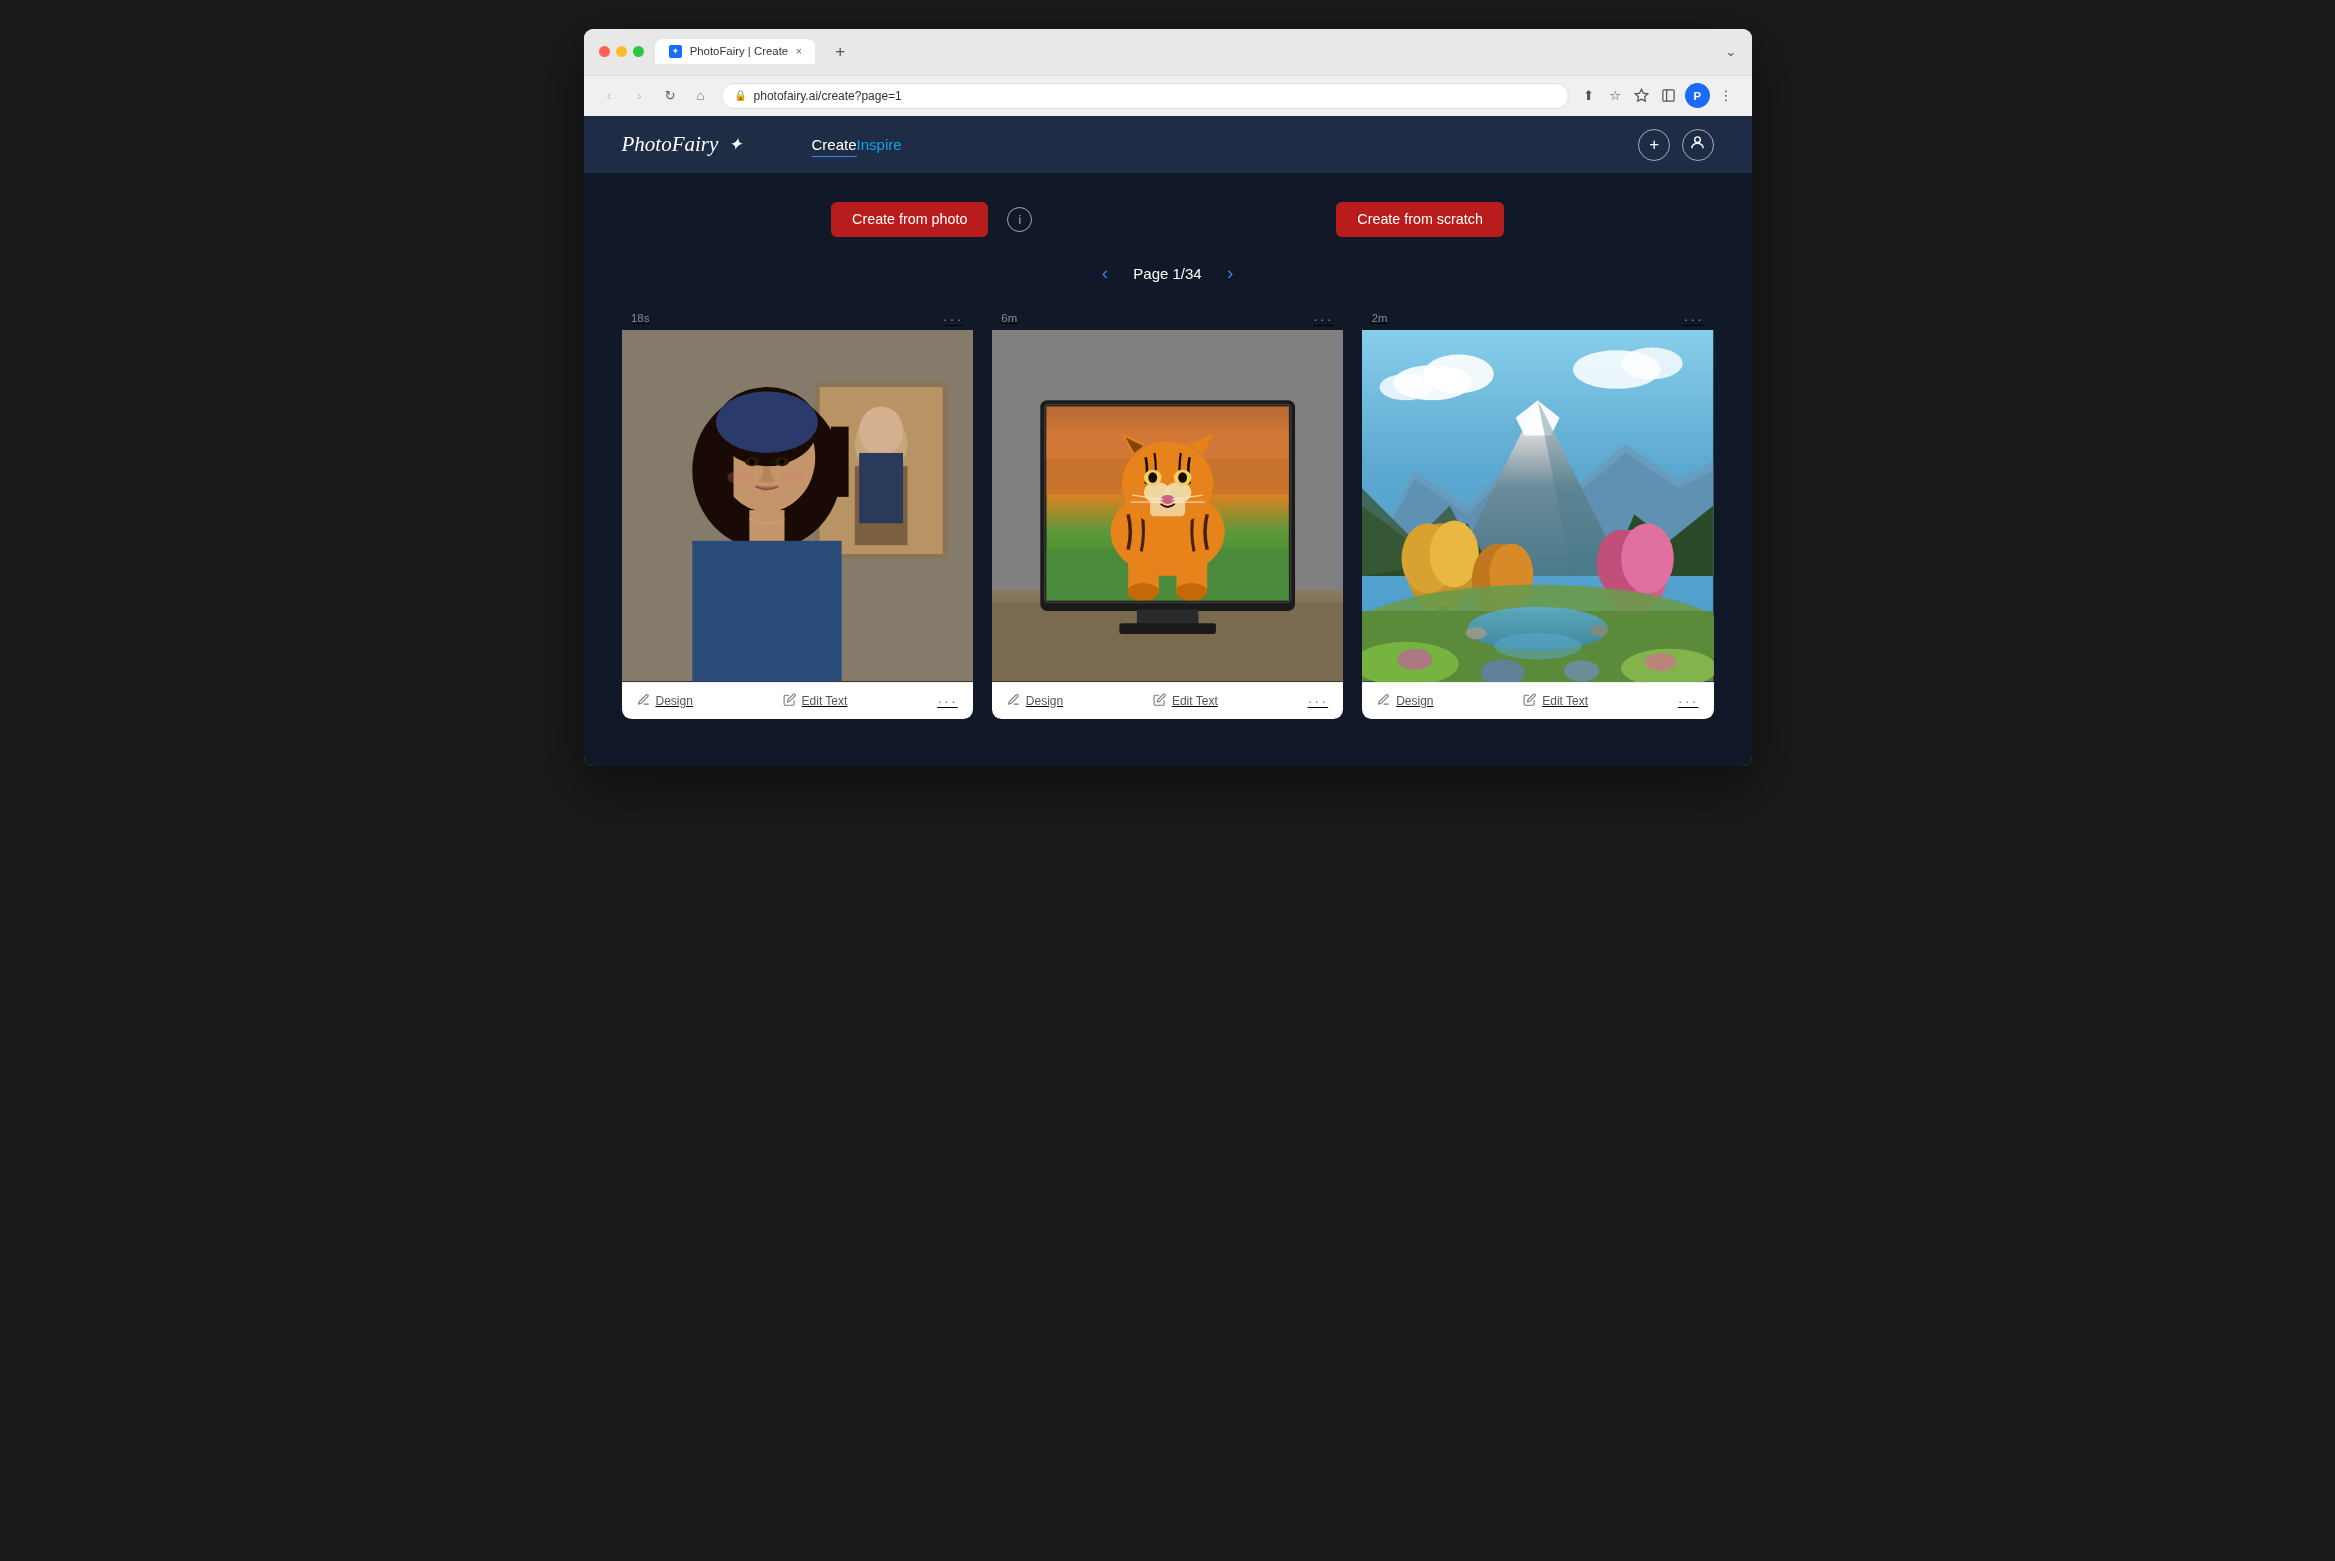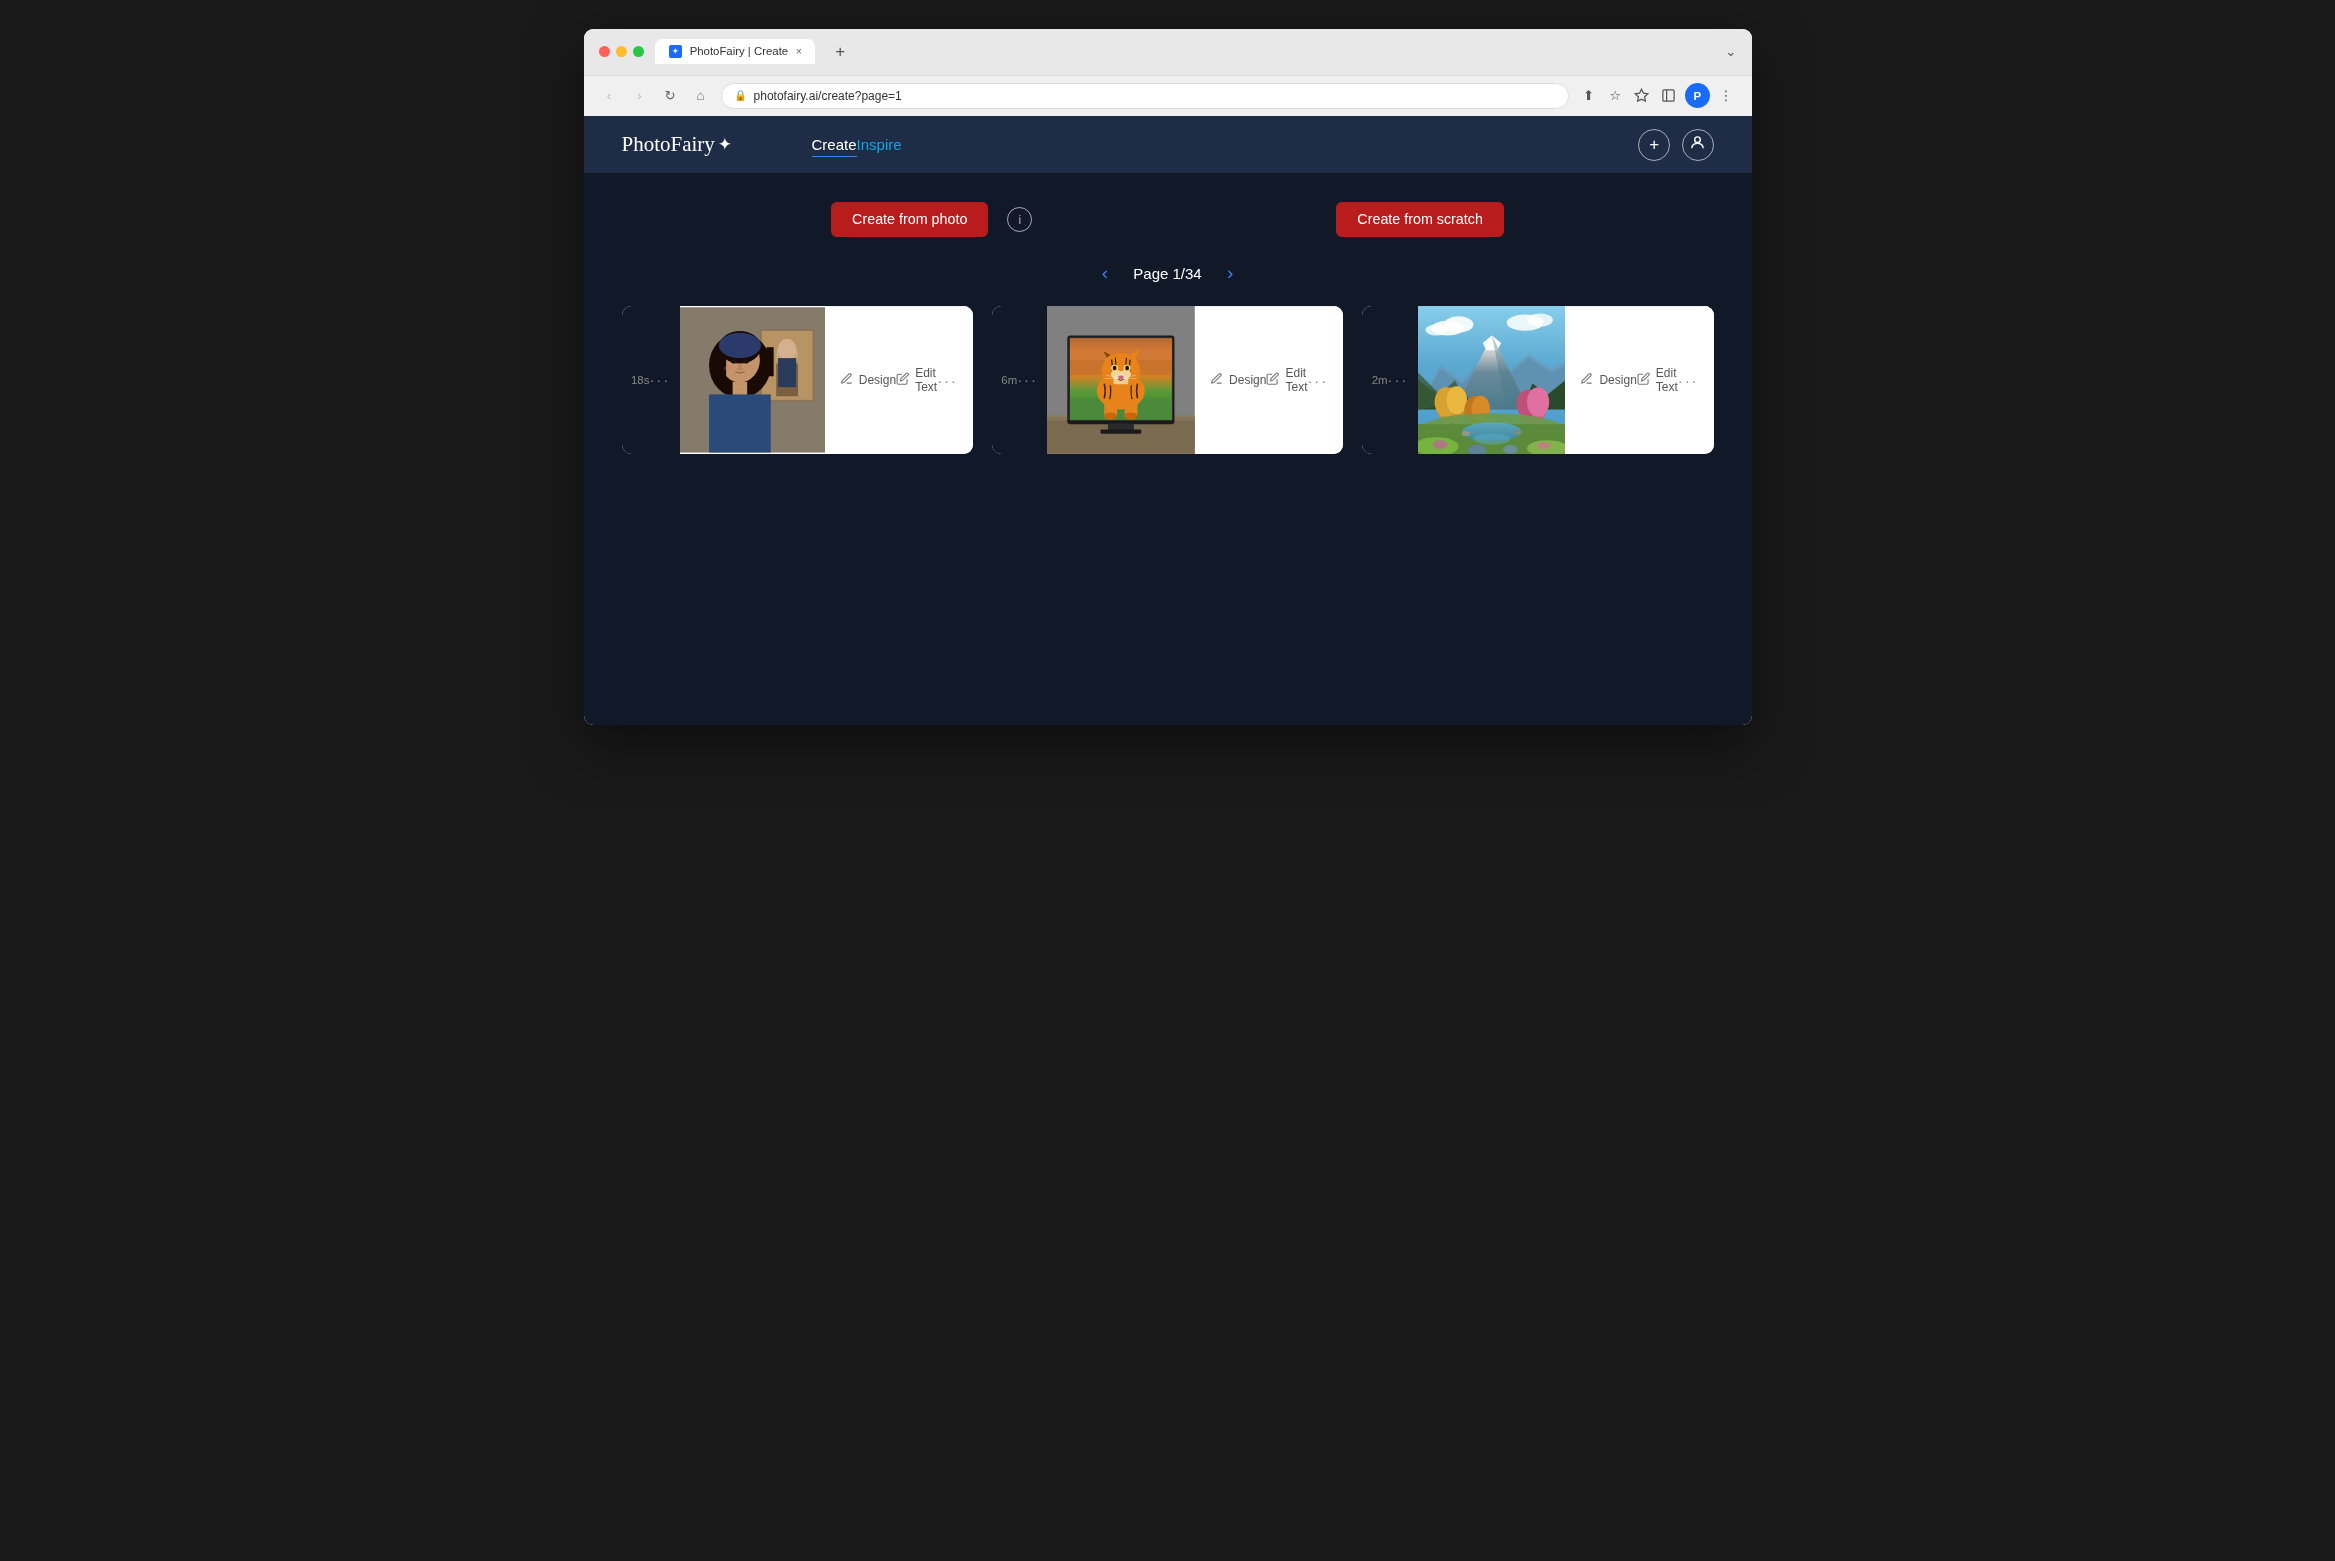--- a/index.html
+++ b/index.html
@@ -175,23 +175,24 @@
       padding: 0 38px;
       display: flex;
       align-items: center;
       height: 57px;
     }
 
     .app-logo {
       color: #ffffff;
       font-size: 21px;
       font-family: 'Georgia', serif;
-      display: flex;
-      align-items: center;
-      gap: 3px;
+      font-style: italic;
+      display: flex;
+      align-items: center;
+      gap: 10px;
       min-width: 190px;
     }
 
     .logo-fairy {
       font-size: 17px;
     }
 
     .nav-links {
       flex: 1;
       display: flex;
@@ -300,24 +301,26 @@
     }
 
     .gallery-row {
       display: grid;
       grid-template-columns: repeat(3, 1fr);
       gap: 19px;
       margin-bottom: 19px;
     }
 
     .gallery-item {
-      background: #ffffff;
+      background: #000000;
       border-radius: 9.5px;
       overflow: hidden;
       display: flex;
+      flex-direction: column;
+      text-decoration: underline;
     }
 
     .gallery-item-header {
       display: flex;
       justify-content: space-between;
       align-items: center;
       padding: 3.8px 9.5px 3.8px;
       background: #111827;
     }
 

